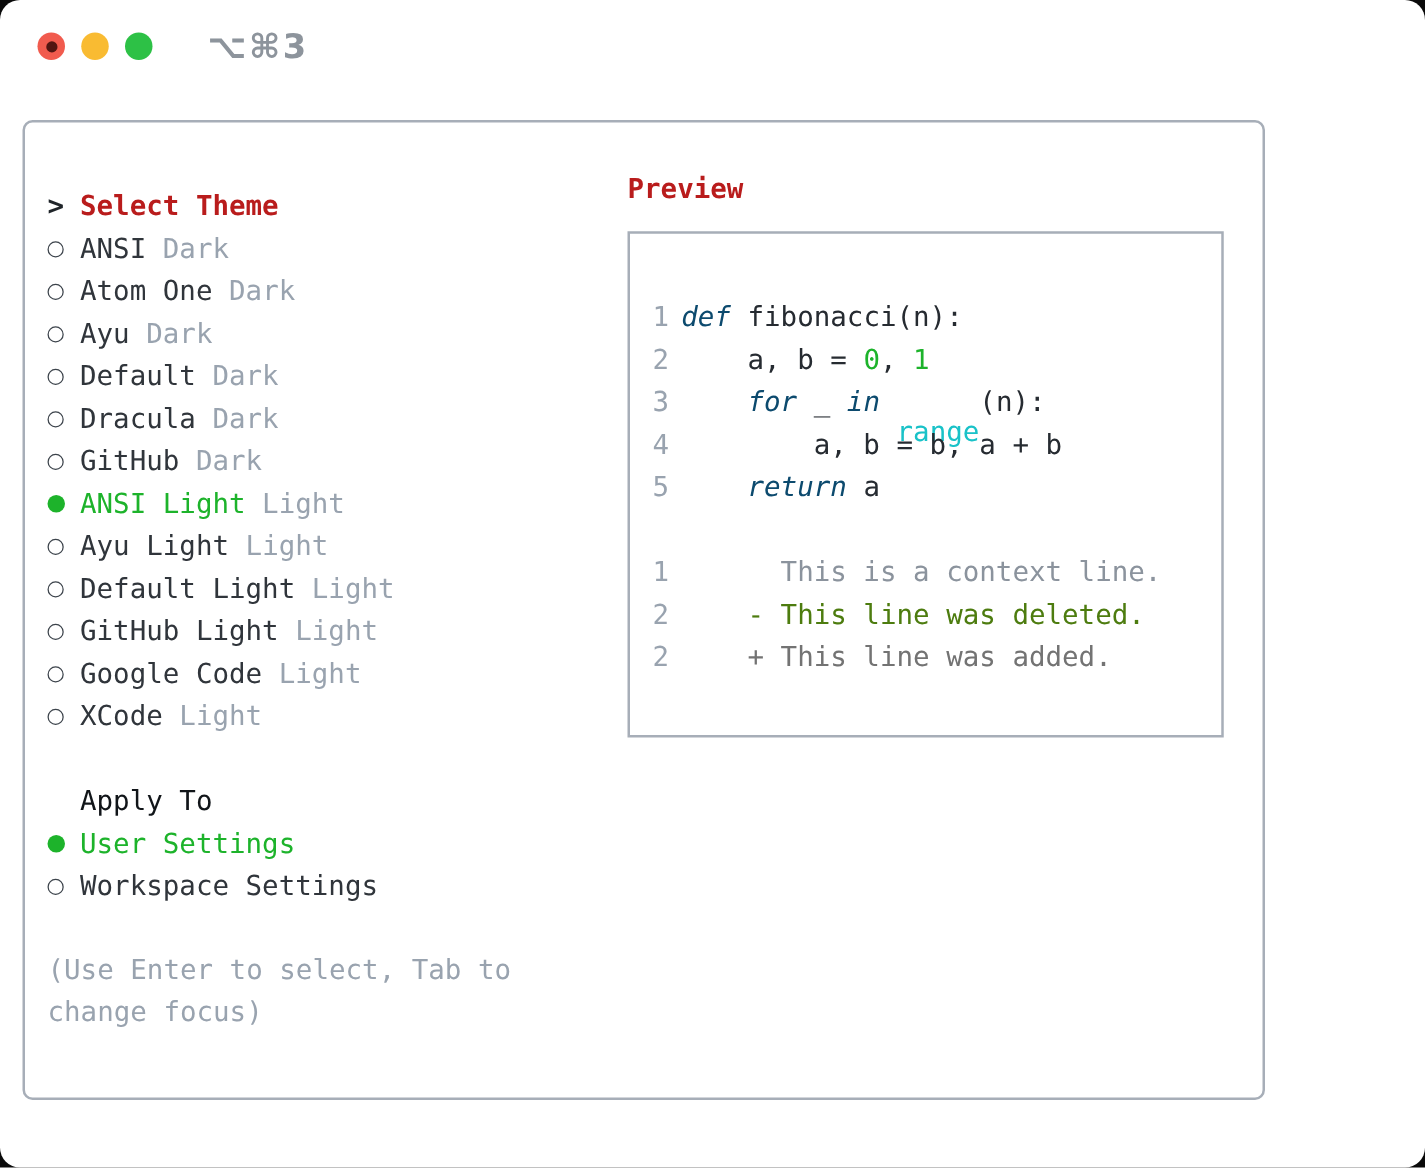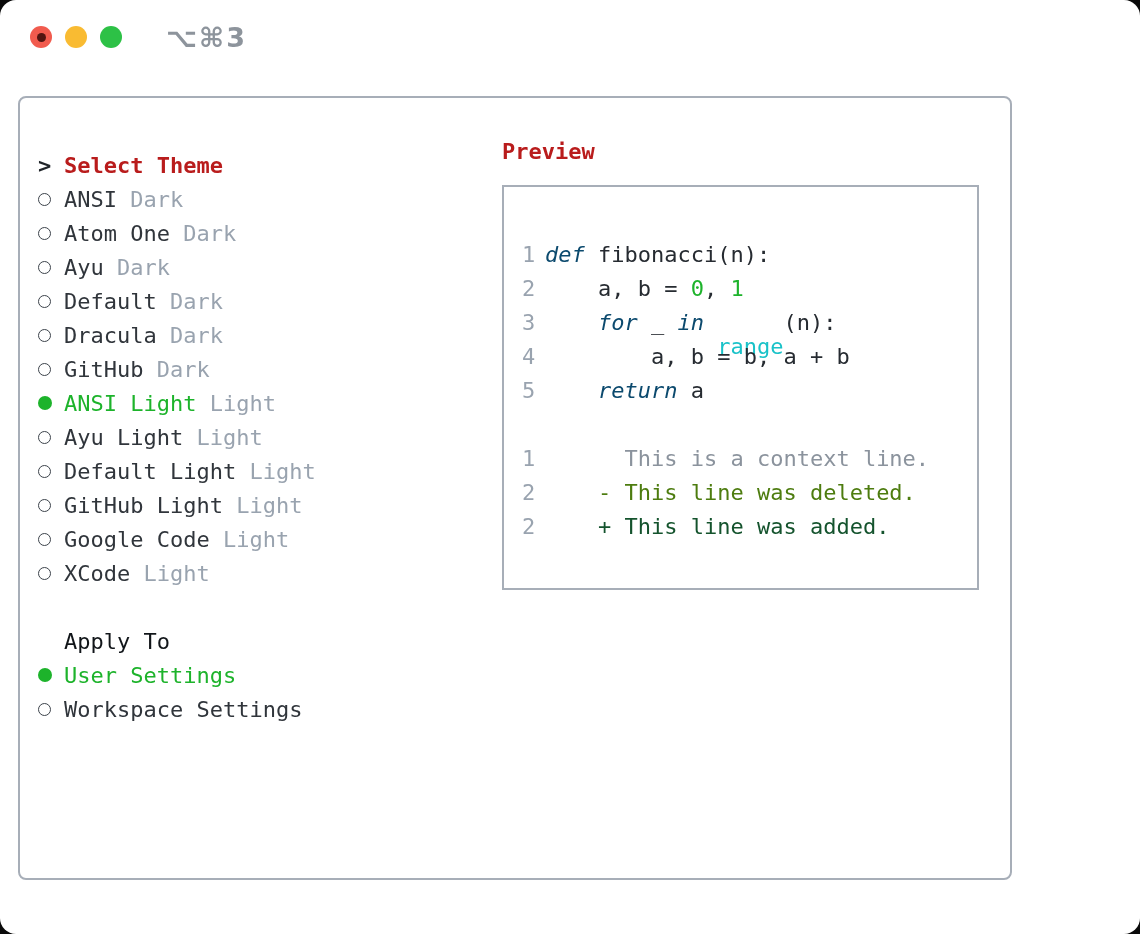--- a/index.html
+++ b/index.html
@@ -56,21 +56,21 @@
   }
   .code{padding:50px 0 0 18px;}
   .code-line{height:34px;white-space:pre;display:flex;align-items:center;}
   .ln{display:inline-block;min-width:23px;color:#99a3af;}
   .tok-fg{color:#262b31;}
   .tok-kw{color:#0c4a6e;font-style:italic;}
   .tok-builtin{color:#19c2c8;margin-top:48px;}
   .tok-num{color:#1db32b;}
   .tok-context{color:#8b939d;}
   .tok-removed{color:#4d7c0f;}
-  .tok-added{color:#14532d;}
+  .tok-added{color:#737373;}
 </style>
 </head>
 <body>
 
 <div class="window">
 
   <div class="titlebar">
     <span class="tl red">
         <span class="tl-dot"></span>
       </span>
@@ -109,20 +109,21 @@
         <span class="header2-label">Apply To</span>
       </div>
 
       <div id="apply-list">
           <div class="row apply-row selected"><span class="marker"><span class="dot-on"></span></span><span class="name">User Settings</span></div>
           <div class="row apply-row"><span class="marker"><span class="dot-off"></span></span><span class="name">Workspace Settings</span></div>
         </div>
 
       <div class="row spacer"></div>
 
+      <div class="help">(Use Enter to select, Tab to change focus)</div>
     </div>
 
     <div class="right-col">
       <div class="row">
         <span class="header-label">Preview</span>
       </div>
       <div class="preview-box">
         <div class="code" id="code">
             <div class="code-line"><span class="ln">1</span><span class="tok-kw">def</span><span class="tok-fg"> fibonacci(n):</span></div>
             <div class="code-line"><span class="ln">2</span><span class="tok-fg">    a, b = </span><span class="tok-num">0</span><span class="tok-fg">, </span><span class="tok-num">1</span></div>

